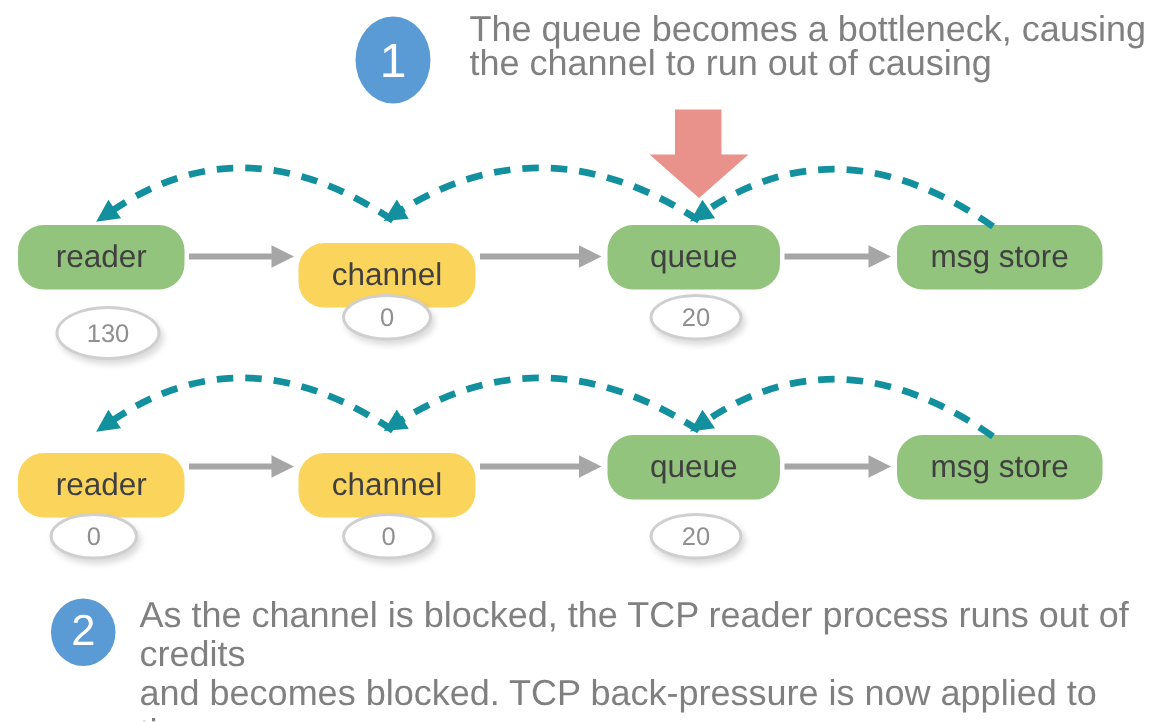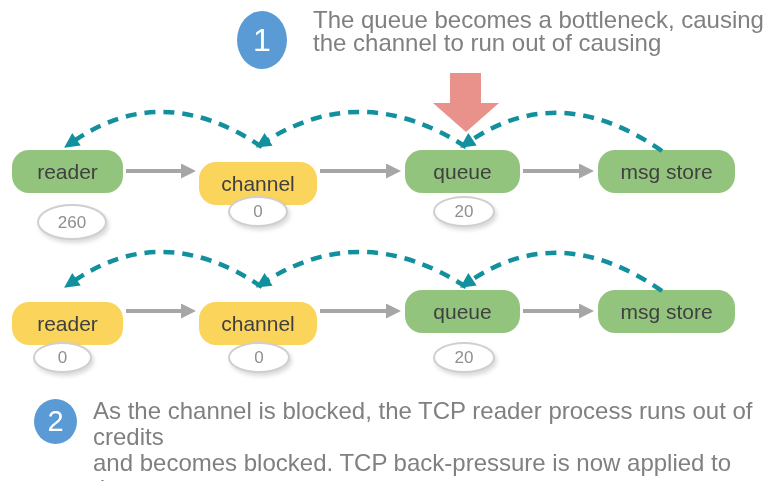--- a/index.html
+++ b/index.html
@@ -104,21 +104,21 @@
     <span class="node-label">channel</span>
   </div>
   <div class="node green" style="left:405px;top:150px;width:115px">
     <span class="node-label">queue</span>
   </div>
   <div class="node green" style="left:598px;top:150px;width:137px">
     <span class="node-label">msg store</span>
   </div>
 
   <div class="credit" style="left:37px;top:204px;width:70px;height:36px">
-    <span class="credit-value">260</span>
+    <span class="credit-value">130</span>
   </div>
   <div class="credit" style="left:228px;top:196px;width:60px;height:31px">
     <span class="credit-value">0</span>
   </div>
   <div class="credit" style="left:433px;top:196px;width:62px;height:31px">
     <span class="credit-value">20</span>
   </div>
 
   <div class="node yellow" style="left:12px;top:290px;width:111px">
     <span class="node-label">reader</span>

